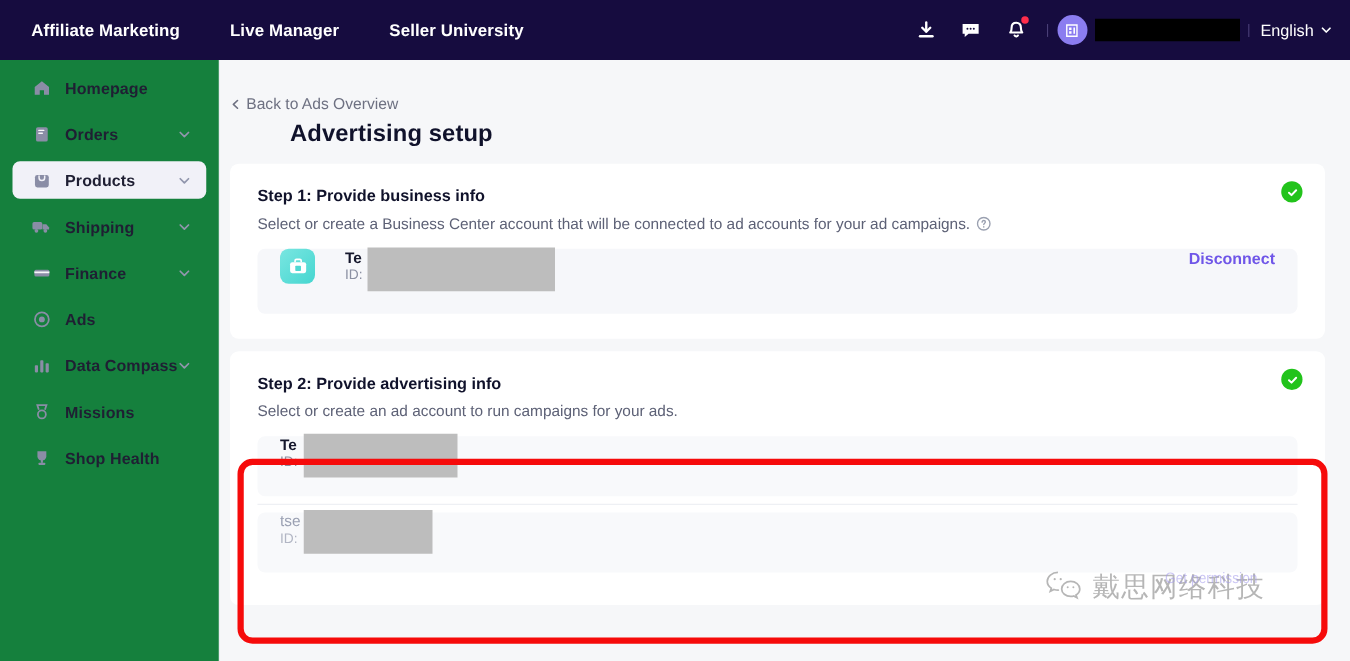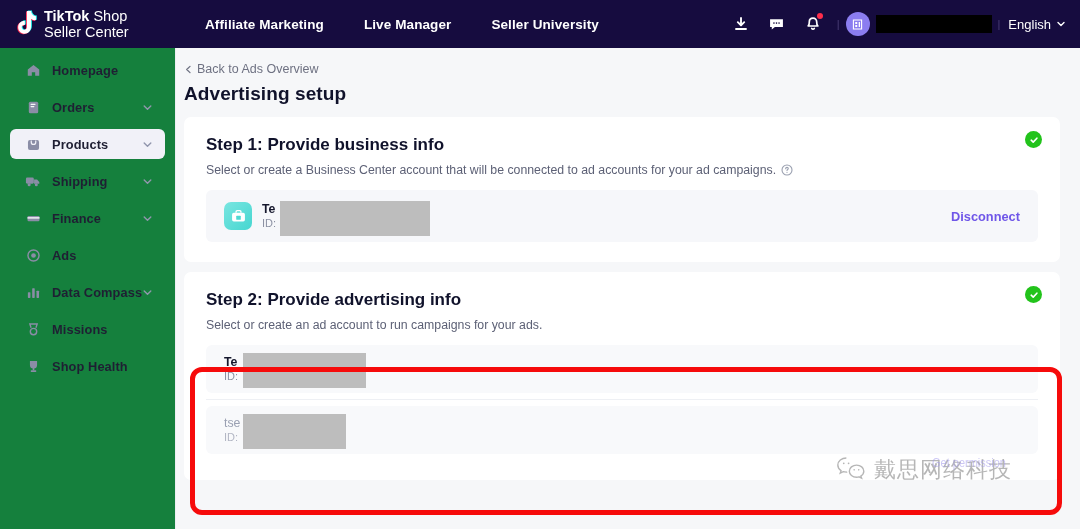--- a/index.html
+++ b/index.html
@@ -80,53 +80,54 @@
     font-size: 12.8px; color: #1f1f33; font-weight: 700; white-space: nowrap;
     letter-spacing: .1px;
   }
   .side-caret { margin-left: auto; margin-right: 12px; color: #9196ad; display: flex; }
 
   
   .main {
     position: absolute; top: 48px; left: 176px;
     width: 904px; height: 481px;
     background: #f6f7f9;
-    padding: 14px 20px 0 8px;
+    padding: 28px 20px 0 8px;
     overflow: hidden;
   }
   .backlink {
     display: flex; align-items: center; gap: 4px;
     font-size: 12.5px; color: #6e7182; cursor: pointer; margin-bottom: 7px;
   }
   .page-title {
     font-size: 19px; font-weight: 700; color: #10122b; margin-bottom: 12px;
     letter-spacing: .1px;
+    margin-left: 48px;
   }
 
   .card {
     background: #ffffff; border-radius: 7px;
     padding: 18px 22px 20px 22px; position: relative;
     margin-bottom: 10px;
   }
   .card .step-title {
-    font-size: 17px; font-weight: 700; color: #10122b; margin-bottom: 8px;
+    font-size: 13px; font-weight: 700; color: #10122b; margin-bottom: 8px;
   }
   .card .step-sub {
     font-size: 12.3px; color: #5d6176; display: flex; align-items: center; gap: 5px;
   }
   .help-ico { color: #9aa0b0; display: inline-flex; }
   .check-badge {
     position: absolute; top: 14px; right: 18px;
     width: 17px; height: 17px; border-radius: 50%; background: #22c31b;
     display: flex; align-items: center; justify-content: center;
   }
 
   .acct-row {
     margin-top: 13px; background: #f6f7fa; border-radius: 6px;
-    height: 52px; display: flex; align-items: center; padding: 0 18px;
+    height: 52px; display: flex; align-items: flex-start; padding: 0 18px; gap: 14px;
   }
   .acct-row.plain { background: #f8f9fb; }
   .acct-ico {
     width: 28px; height: 28px; border-radius: 7px; margin-right: 10px; flex: 0 0 auto;
     background: linear-gradient(135deg,#79e6e1 0%,#46d6d0 100%);
     display: flex; align-items: center; justify-content: center;
   }
   .acct-meta { position: relative; display: flex; flex-direction: column; gap: 1px; }
   .acct-name { font-size: 12.3px; font-weight: 700; color: #15172c; line-height: 14px; }
   .acct-name.muted { font-weight: 400; color: #9aa0b2; }
@@ -168,39 +169,20 @@
     transform: scaleY(1.1);
   }
 </style>
 </head>
 <body>
 
 <div class="app">
 
   <div class="topnav">
 
-    <div class="brand">
-      <div class="brand-logo">
-        <svg width="26" height="30" viewBox="0 0 26 30">
-          <g transform="translate(2.2,1.4)">
-            <path d="M13.6 0h4.1c.25 2.9 1.9 4.9 4.9 5.2v4.1c-1.8.1-3.4-.4-4.9-1.3v7.4c0 5.4-4.2 8.1-8.1 7.0-3.3-.9-5.1-4-4.7-7.2.4-3.2 3.3-5.6 6.6-5.2v4.2c-1.6-.4-3.0.6-3.1 2.1-.1 1.5 1.1 2.7 2.6 2.6 1.4-.1 2.6-1.3 2.6-2.8V0z" fill="#25f4ee"></path>
-          </g>
-          <g transform="translate(0.4,2.6)">
-            <path d="M13.6 0h4.1c.25 2.9 1.9 4.9 4.9 5.2v4.1c-1.8.1-3.4-.4-4.9-1.3v7.4c0 5.4-4.2 8.1-8.1 7.0-3.3-.9-5.1-4-4.7-7.2.4-3.2 3.3-5.6 6.6-5.2v4.2c-1.6-.4-3.0.6-3.1 2.1-.1 1.5 1.1 2.7 2.6 2.6 1.4-.1 2.6-1.3 2.6-2.8V0z" fill="#fe2c55"></path>
-          </g>
-          <g transform="translate(1.3,2.0)">
-            <path d="M13.6 0h4.1c.25 2.9 1.9 4.9 4.9 5.2v4.1c-1.8.1-3.4-.4-4.9-1.3v7.4c0 5.4-4.2 8.1-8.1 7.0-3.3-.9-5.1-4-4.7-7.2.4-3.2 3.3-5.6 6.6-5.2v4.2c-1.6-.4-3.0.6-3.1 2.1-.1 1.5 1.1 2.7 2.6 2.6 1.4-.1 2.6-1.3 2.6-2.8V0z" fill="#ffffff"></path>
-          </g>
-        </svg>
-      </div>
-      <div class="brand-text">
-        <div class="brand-line1"><b>TikTok</b><span> Shop</span></div>
-        <div class="brand-line2">Seller Center</div>
-      </div>
-    </div>
 
     <div class="nav-links">
       <div class="nav-link">Affiliate Marketing</div>
       <div class="nav-link">Live Manager</div>
       <div class="nav-link">Seller University</div>
     </div>
 
     <div class="nav-right">
       <div class="nr-icon">
         <svg width="16" height="16" viewBox="0 0 16 16" fill="none" stroke="#ffffff" stroke-width="1.9" stroke-linecap="round" stroke-linejoin="round">

